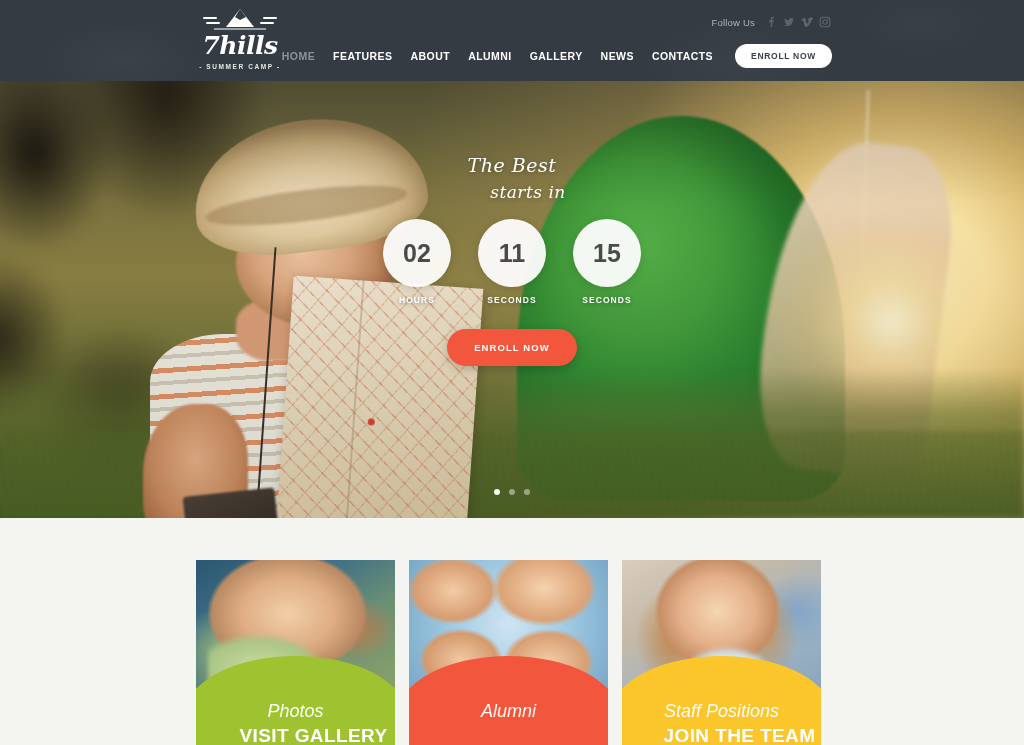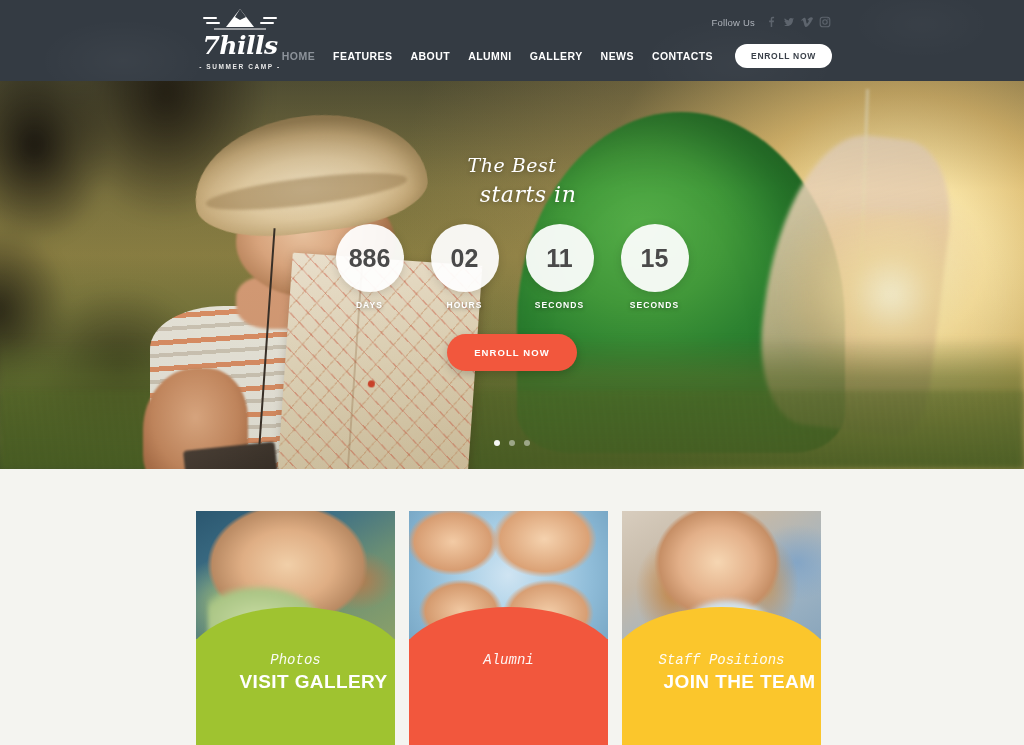--- a/index.html
+++ b/index.html
@@ -104,21 +104,21 @@
     border-radius: 20px;
     border: none;
     cursor: pointer;
     white-space: nowrap;
     font-family: "Liberation Sans", sans-serif;
   }
 
   
   .hero {
     position: relative;
-    height: 388px;
+    height: 437px;
     overflow: hidden;
     background: #7f1d1d;
   }
   .hero-photo { position: absolute; inset: 0; }
 
   
   .hp-sky {
     position: absolute; inset: 0;
     background:
       radial-gradient(circle at 88% 46%, #fff6d9 0%, #ffe9a8 9%, rgba(243,203,120,0.85) 18%, rgba(190,160,95,0.35) 34%, transparent 55%),
@@ -302,21 +302,21 @@
     font-size: 50px;
     font-weight: bold;
     letter-spacing: 0.5px;
     line-height: 54px;
     margin-top: 6px;
     text-shadow: 0 2px 10px rgba(0,0,0,0.32);
   }
   .script-sm2 {
     font-family: "DejaVu Serif", serif;
     font-style: italic;
-    font-size: 22px;
+    font-size: 17px;
     margin-top: 6px;
     text-shadow: 0 1px 5px rgba(0,0,0,0.3);
     letter-spacing: 0.5px;
     margin-left: 32px;
   }
 
   .countdown {
     display: flex;
     justify-content: center;
     gap: 17px;
@@ -402,23 +402,23 @@
     width: 112%; height: 60px;
     border-radius: 50% 50% 0 0 / 100% 100% 0 0;
   }
   .card-body {
     position: absolute;
     left: 0; right: 0; top: 124px; bottom: 0;
     text-align: center;
     padding-top: 17px;
   }
   .card-script {
-    font-family: Liberation Mono, monospace;
+    font-family: Liberation Sans, sans-serif;
     font-style: italic;
-    font-size: 14px;
+    font-size: 18px;
     color: #ffffff;
     opacity: 0.95;
     position: relative; z-index: 3;
   }
   .card-title {
     font-size: 19px;
     font-weight: bold;
     color: #ffffff;
     letter-spacing: 0.4px;
     margin-top: 3px;
@@ -556,24 +556,20 @@
 
     <div class="hero-veil"></div>
   </div>
 
   <div class="hero-copy">
     <div class="script-sm">The Best</div>
     <div class="script-sm2">starts in</div>
 
     <div class="countdown">
       <div class="cd-unit">
-        <div class="cd-circle">886</div>
-        <div class="cd-label">DAYS</div>
-      </div>
-      <div class="cd-unit">
         <div class="cd-circle">02</div>
         <div class="cd-label">HOURS</div>
       </div>
       <div class="cd-unit">
         <div class="cd-circle">11</div>
         <div class="cd-label">SECONDS</div>
       </div>
       <div class="cd-unit">
         <div class="cd-circle">15</div>
         <div class="cd-label">SECONDS</div>

